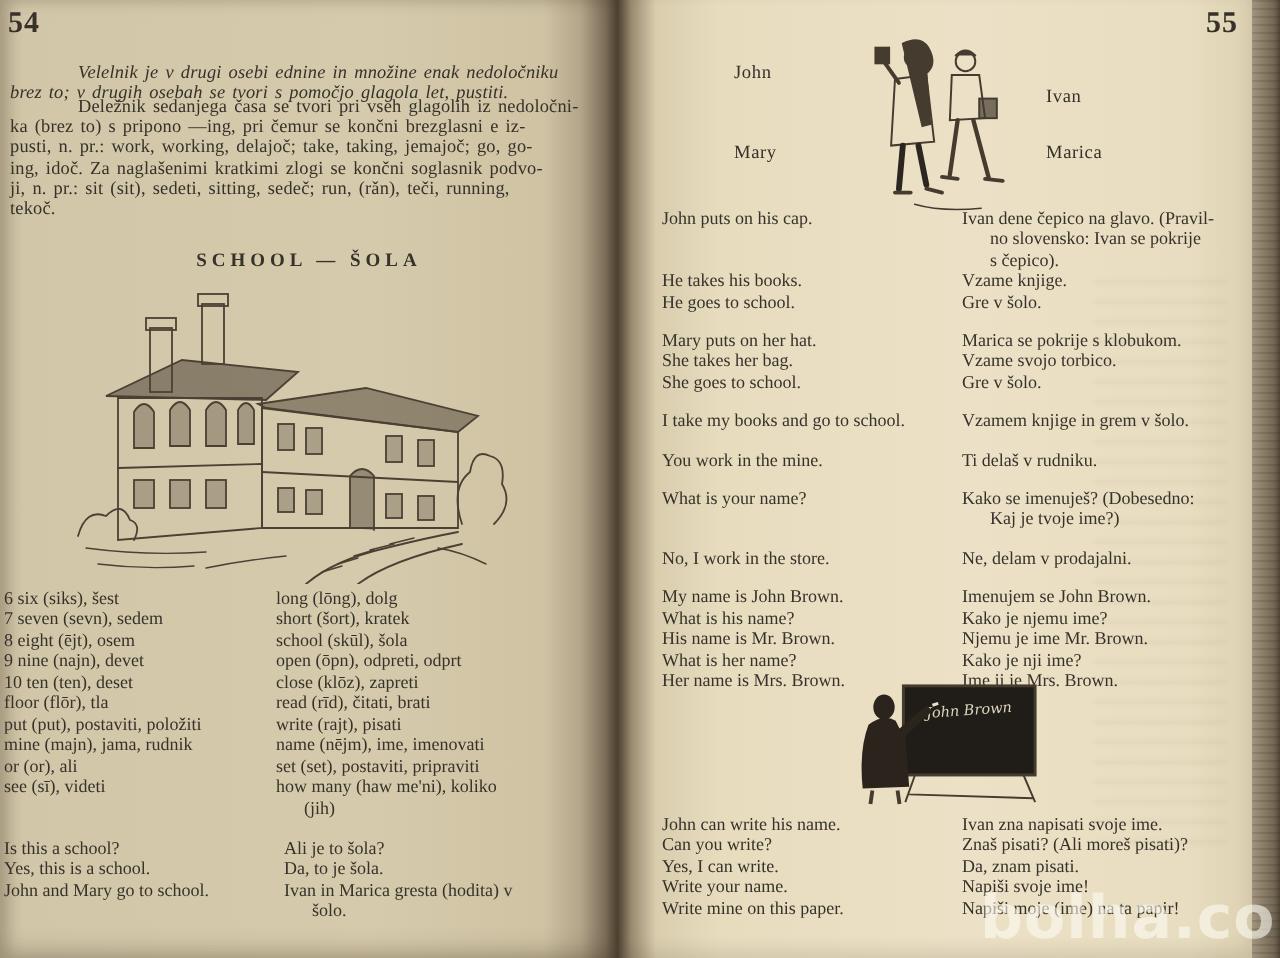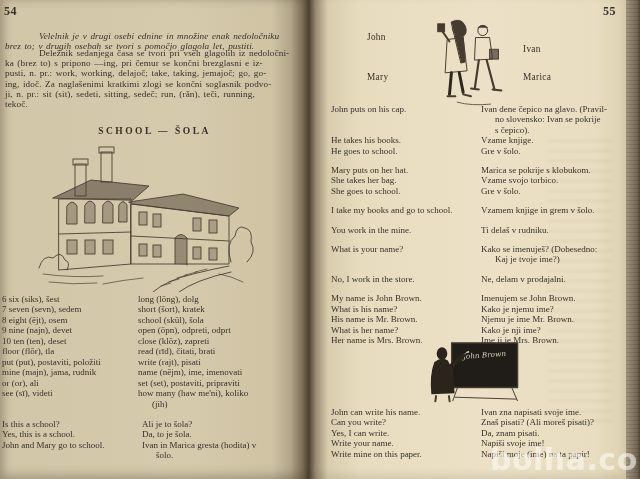--- a/index.html
+++ b/index.html
@@ -25,21 +25,21 @@
     background:linear-gradient(90deg,#a2957f 0%,#8a7d69 40%,#746855 78%,#514636 100%);
   }
   .edge-strip::after{
     content:"";position:absolute;inset:0;
     background:repeating-linear-gradient(180deg,rgba(0,0,0,.10) 0 1px,transparent 1px 4px);
   }
   .bleed{
     position:absolute;left:238px;top:140px;width:66px;height:290px;opacity:.55;filter:blur(1px);
     background:repeating-linear-gradient(180deg,rgba(125,112,88,.14) 0 2px,transparent 2px 10px);
   }
-  .pgnum{position:absolute;font-size:12px;font-weight:bold;letter-spacing:.5px;}
+  .pgnum{position:absolute;font-size:15px;font-weight:bold;letter-spacing:.5px;}
   .para{
     position:absolute;left:5px;width:298px;
     font-size:9.2px;line-height:10.2px;letter-spacing:.1px;word-spacing:1.1px;
     white-space:pre-line;
   }
   .para.indent{text-indent:34px;}
   .heading{
     position:absolute;top:126px;left:0;width:309px;text-align:center;
     font-size:9.5px;font-weight:bold;letter-spacing:2.5px;
   }

